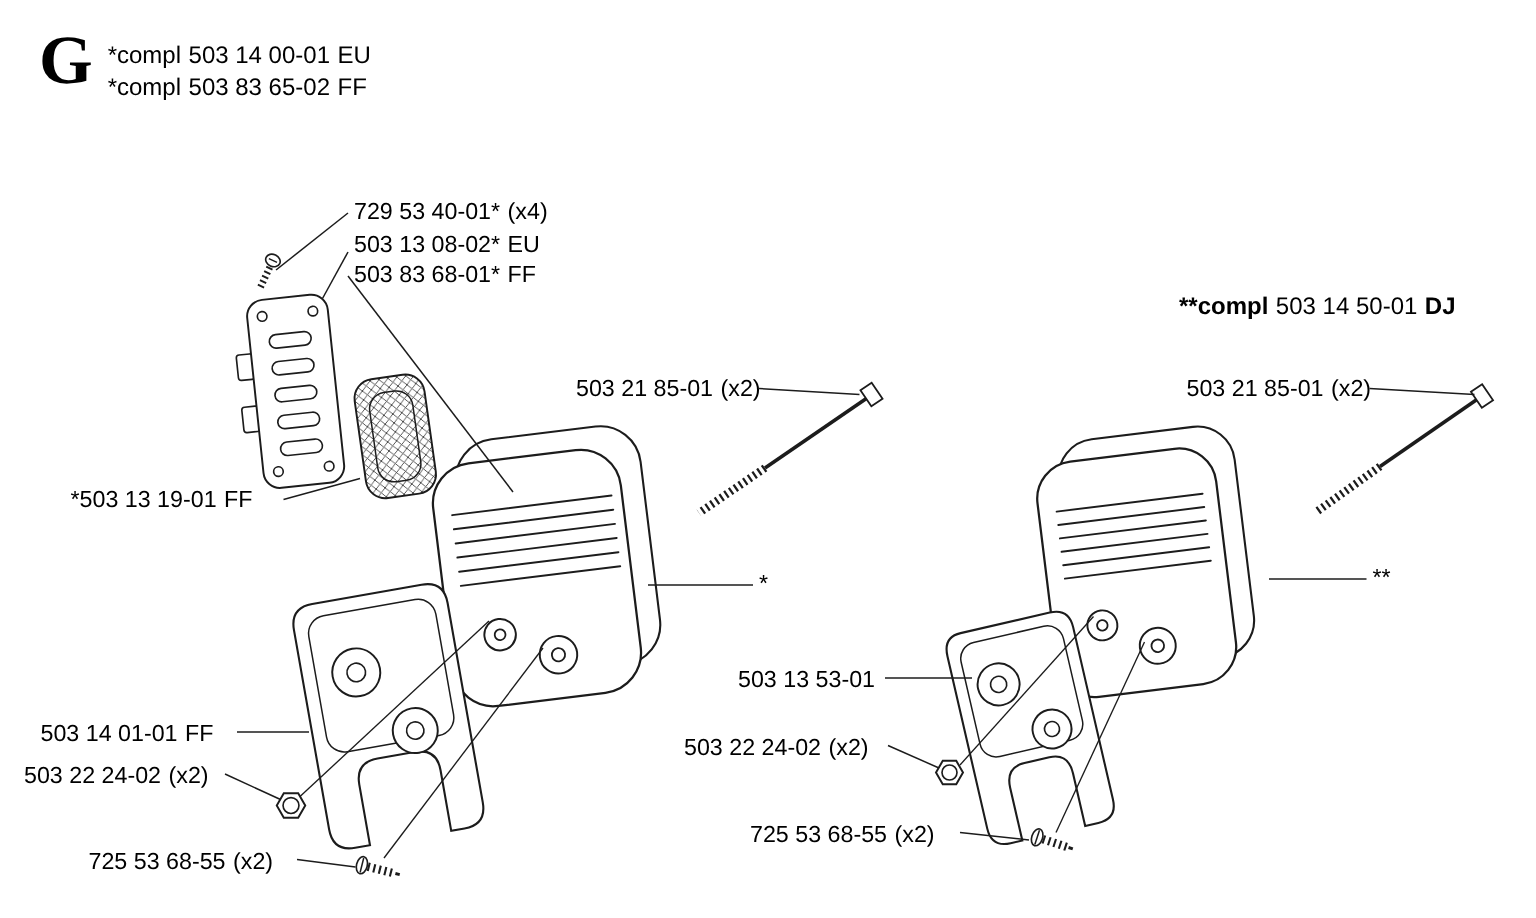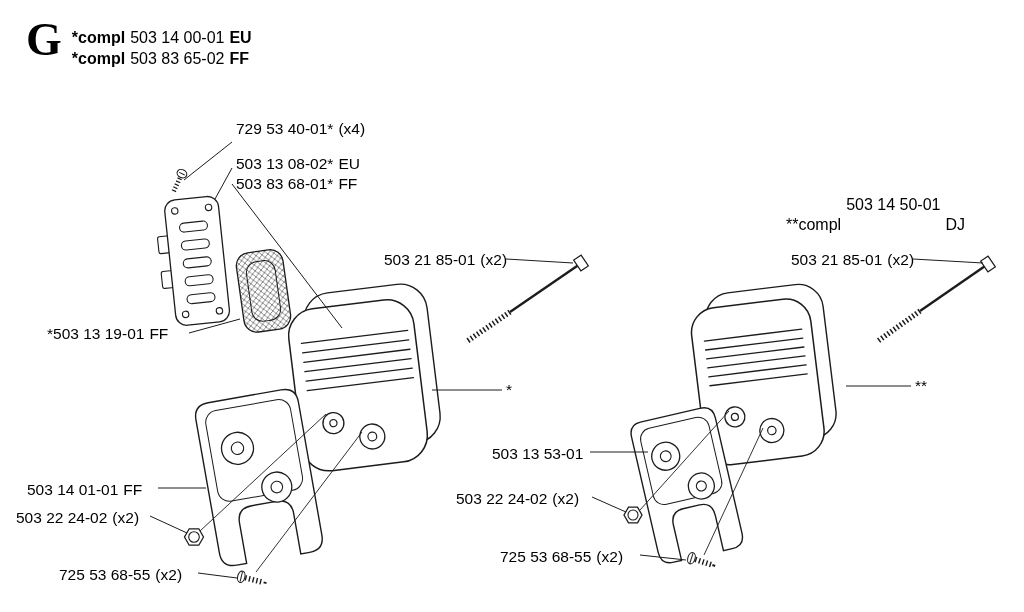--- a/index.html
+++ b/index.html
@@ -7,23 +7,23 @@
          font-family:"Liberation Sans",sans-serif;color:#000;}
   .stage svg{position:absolute;left:0;top:0;}
   .lbl{position:absolute;font-size:15.5px;line-height:18px;white-space:nowrap;
        display:inline-flex;gap:5px;align-items:baseline;}
   .lbl b{font-weight:400;}
   .lbl b:empty{display:none;}
   .hdr{position:absolute;left:26px;top:20px;display:flex;align-items:flex-start;gap:10px;}
   .hdr .g{font-family:"Liberation Serif",serif;font-weight:700;font-size:46px;line-height:40px;}
   .hcol{display:flex;flex-direction:column;gap:2px;padding-top:8px;}
   .hline{font-size:16px;line-height:19px;display:flex;gap:5px;}
-  .hline b{font-weight:700;}
+  .hline b{font-weight:400;}
   .rhdr{position:absolute;left:786px;top:196px;font-size:16px;display:flex;gap:5px;}
-  .rhdr b{font-weight:400;margin-top:20px;}
+  .rhdr b{font-weight:700;}
 </style>
 </head>
 <body>
 
 <div class="stage">
 
   <svg width="1024" height="612" viewBox="0 0 1024 612">
     <defs>
       <pattern id="mesh" width="6" height="6" patternUnits="userSpaceOnUse">
         <path d="M0,6 L6,0 M0,0 L6,6" stroke="#3a3a3a" stroke-width="0.6"></path>
@@ -184,21 +184,21 @@
       </div>
     </div>
   </div>
 
   <div class="rhdr">
     <b>**compl</b>
     <span>503 14 50-01</span>
     <b>DJ</b>
   </div>
 
-  <div class="lbl" style="left:236px;top:120px">
+  <div class="lbl" style="left:236px;top:133px">
     <span>729 53 40-01*</span>
       <b>(x4)</b>
   </div>
   <div class="lbl" style="left:236px;top:155px">
     <span>503 13 08-02*</span>
       <b>EU</b>
   </div>
   <div class="lbl" style="left:236px;top:175px">
     <span>503 83 68-01*</span>
       <b>FF</b>

